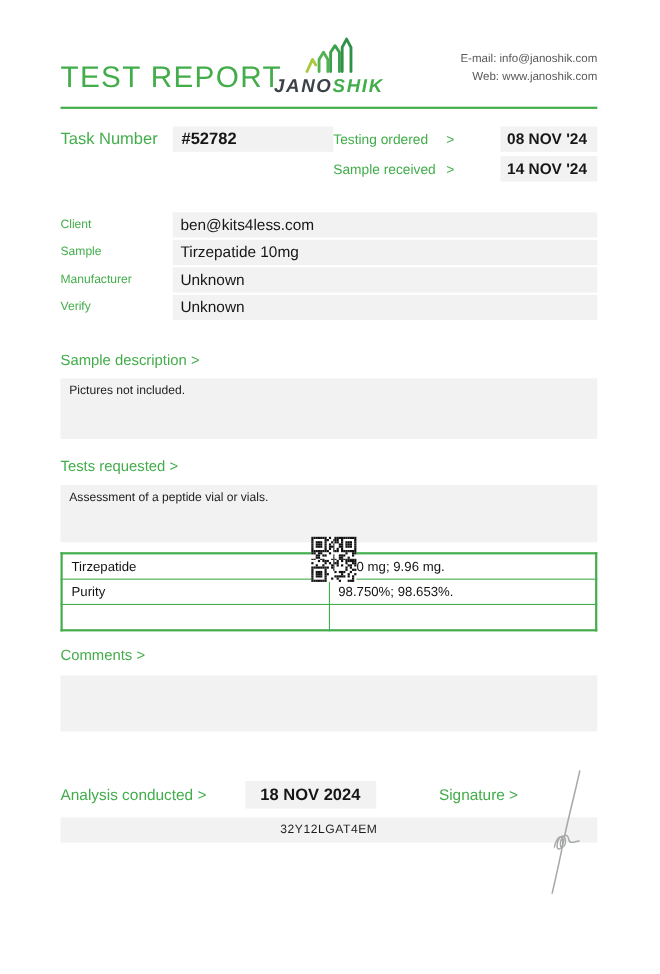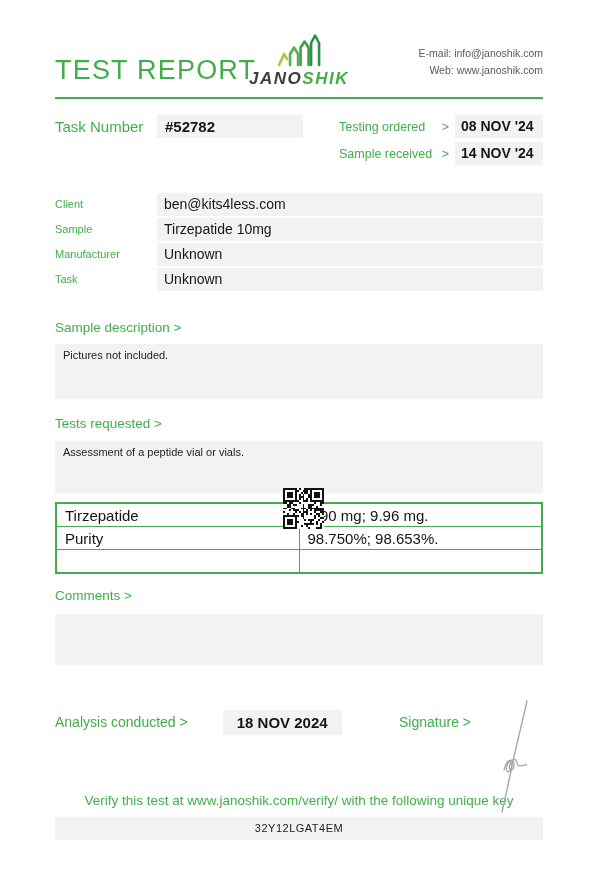--- a/index.html
+++ b/index.html
@@ -14,21 +14,21 @@
   .logo-text { font-size:17px; font-weight:700; letter-spacing:1.5px; color:#3b4146; white-space:nowrap; }
   .logo-text .shik { color:#43ad4b; }
   .contact { position:absolute; right:0; bottom:19px; text-align:right; font-size:10.5px; line-height:1.55; color:#58595b; }
 
   
   .task-row { margin-top:16px; display:flex; justify-content:space-between; align-items:flex-start; }
   .task-left { display:flex; align-items:center; }
   .task-label { color:var(--green); font-size:15px; width:102px; }
   .task-value { background:var(--boxgray); width:130px; height:23px; line-height:23px; padding:0 8px; font-size:15px; font-weight:600; color:#161616; }
   .dates { display:flex; flex-direction:column; gap:4px; }
-  .date-row { display:flex; align-items:center; }
+  .date-row { display:flex; align-items:center;gap:36px; }
   .date-label { color:var(--green); font-size:12.5px; width:110px; display:flex; justify-content:space-between; margin-right:6px; }
   .date-value { background:var(--boxgray); width:76px; height:23px; line-height:23px; padding:0 6px; font-size:14px; font-weight:600; color:#161616; white-space:nowrap; }
 
   
   .fields { margin-top:28px; }
   .field-row { display:flex; align-items:stretch; margin-bottom:2px; }
   .field-label { width:102px; color:var(--green); font-size:11px; line-height:23px; }
   .field-value { flex:1; background:var(--boxgray); height:23px; line-height:23px; padding:0 7px; font-size:14px; color:#161616; }
 
   
@@ -37,21 +37,21 @@
   .h-tests  { margin-top:16px; }
   .h-results{ margin-top:14px; }
   .h-comments{ margin-top:13px; }
   .textbox { background:var(--boxgray); font-size:11px; color:#1d1d1d; padding:5px 8px; box-sizing:border-box; }
   .box-sample   { margin-top:8px;  height:55px; }
   .box-tests    { margin-top:9px;  height:52px; }
   .box-comments { margin-top:10px; height:51px; }
 
   
   .results-table { width:100%; border-collapse:collapse; margin-top:9px; border:2px solid var(--green); }
-  .results-table td { border:1.5px solid var(--green); height:20px; font-size:15px; color:#141414; padding:1px 8px; }
+  .results-table td { border:1.5px solid var(--green); height:20px; font-size:12px; color:#141414; padding:1px 8px; }
   .results-table td.c1 { width:50%; }
 
   
   .qr { position:absolute; left:283px; top:488px; width:41px; height:41px; display:grid;
         grid-template-columns:repeat(21,1fr); grid-template-rows:repeat(21,1fr); background:#fff; }
   .qr i { display:block; }
   .qr i.d { background:#131313; }
 
   
   .analysis-row { margin-top:44px; display:flex; align-items:center; height:26px;gap:27px; }
@@ -119,21 +119,21 @@
     </div>
     <div class="field-row">
       <div class="field-label">Sample</div>
       <div class="field-value">Tirzepatide 10mg</div>
     </div>
     <div class="field-row">
       <div class="field-label">Manufacturer</div>
       <div class="field-value">Unknown</div>
     </div>
     <div class="field-row">
-      <div class="field-label">Task</div>
+      <div class="field-label">Verify</div>
       <div class="field-value">Unknown</div>
     </div>
   </div>
 
   <div class="sec-heading h-sample">Sample description &gt;</div>
   <div class="textbox box-sample">Pictures not included.</div>
 
   <div class="sec-heading h-tests">Tests requested &gt;</div>
   <div class="textbox box-tests">Assessment of a peptide vial or vials.</div>
 
@@ -156,21 +156,20 @@
 
   <div class="sec-heading h-comments">Comments &gt;</div>
   <div class="textbox box-comments"></div>
 
   <div class="analysis-row">
     <div class="analysis-label">Analysis conducted &gt;</div>
     <div class="analysis-value">18 NOV 2024</div>
     <div class="sig-label">Signature &gt;</div>
   </div>
 
-  <div class="verify-line">Verify this test at www.janoshik.com/verify/ with the following unique key</div>
   <div class="key-box">32Y12LGAT4EM</div>
 
 </div>
 
 <div class="qr">
     <i class="d"></i>
     <i class="d"></i>
     <i class="d"></i>
     <i class="d"></i>
     <i class="d"></i>

